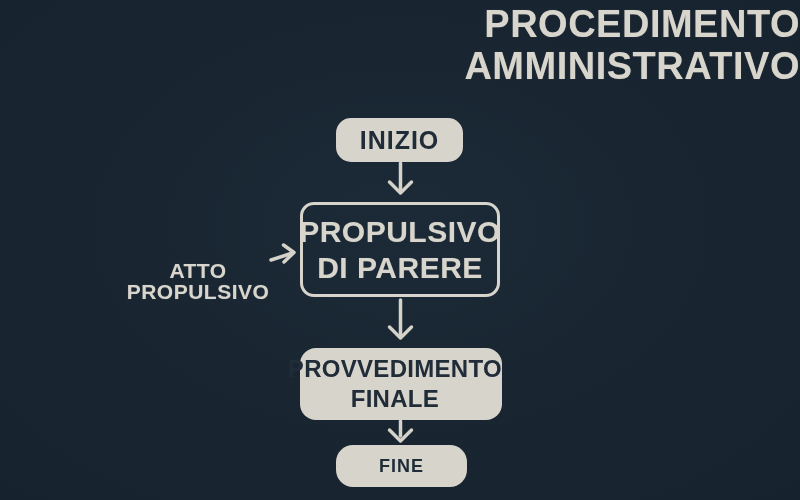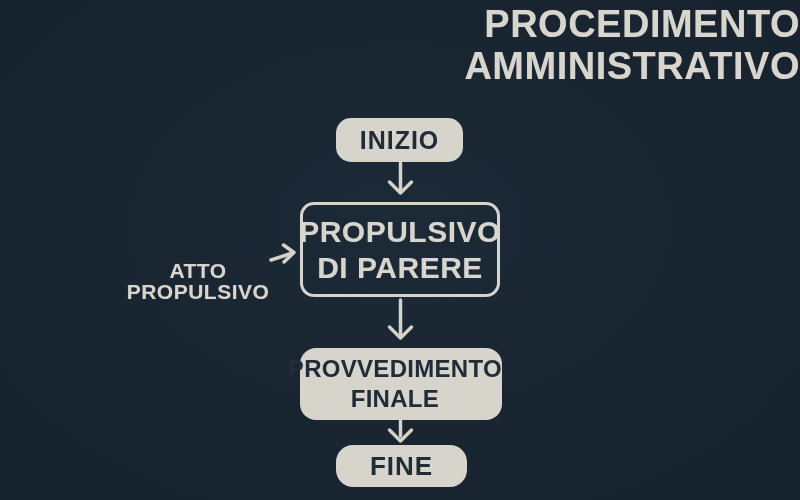--- a/index.html
+++ b/index.html
@@ -75,21 +75,21 @@
     border-radius: 16px;
     font-size: 24px;
     line-height: 1.23;
     letter-spacing: 0.3px;
     justify-content: flex-end;
   }
   .node-fine {
     left: 336px; top: 445px;
     width: 131px; height: 42px;
     border-radius: 17px;
-    font-size: 26px;
+    font-size: 18px;
     letter-spacing: 1px;
   }
   .side-label {
     position: absolute;
     left: 118px; top: 224px;
     width: 160px;
     text-align: center;
     font-size: 21px;
     font-weight: 700;
     line-height: 1.0;

